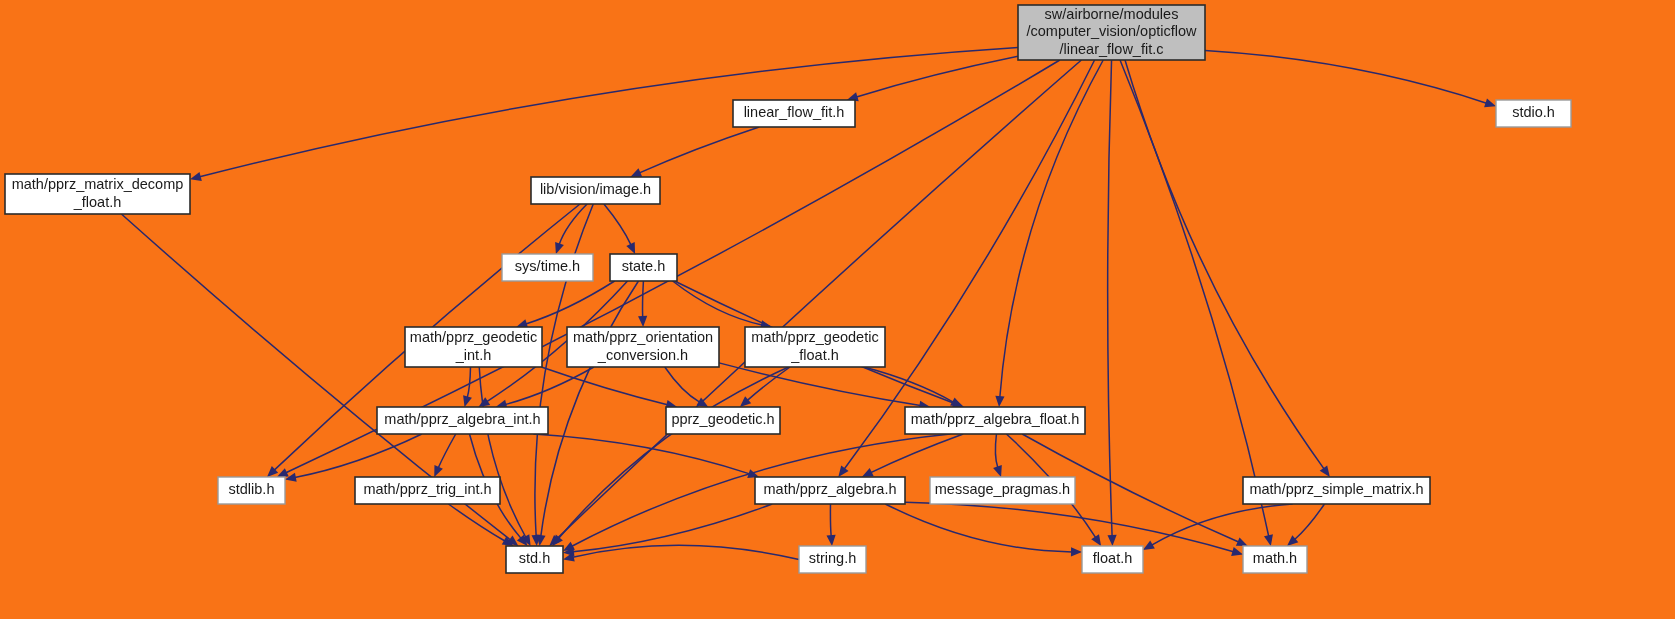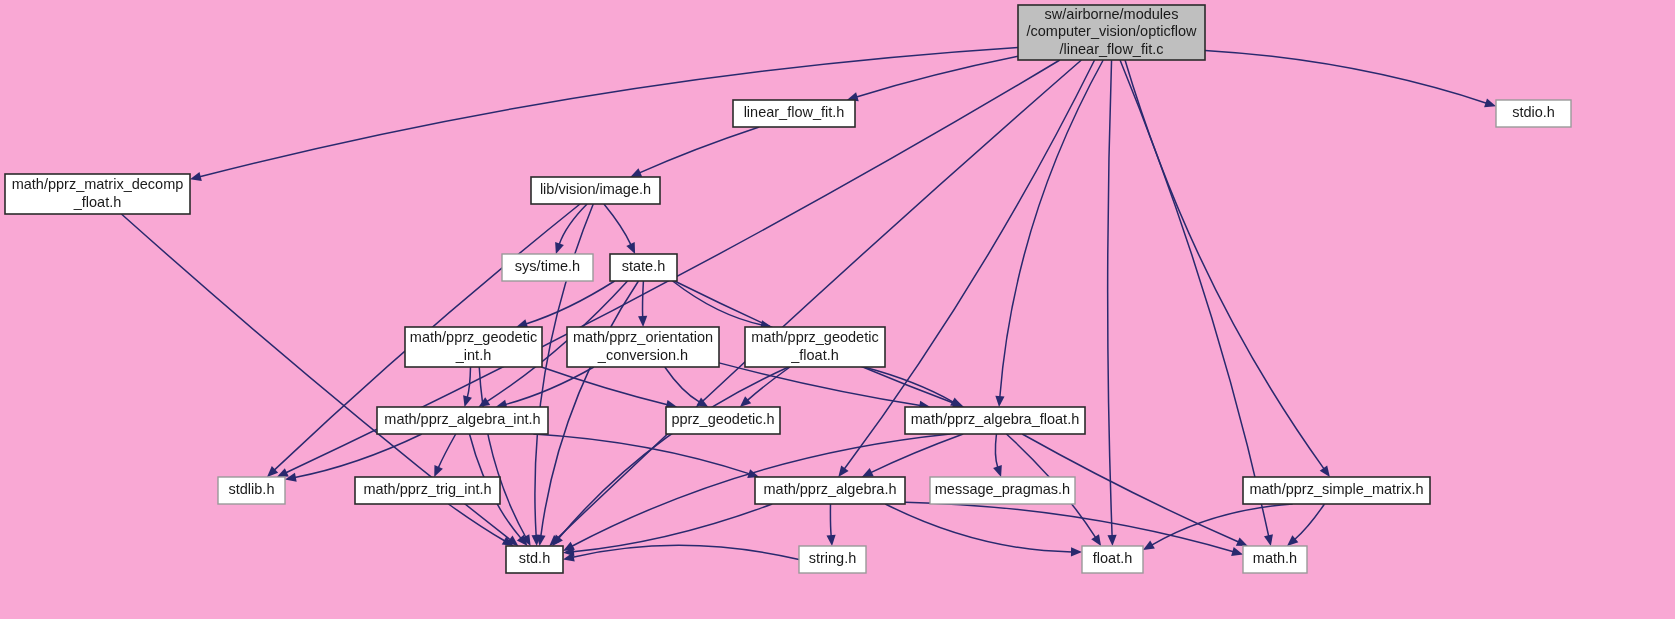--- a/index.html
+++ b/index.html
@@ -8,21 +8,21 @@
     background: #ffffff;
   }
   body {
     font-family: "Liberation Sans", sans-serif;
   }
   #graph-wrap {
     position: relative;
     width: 1675px;
     height: 619px;
     overflow: hidden;
-    background: #f9a8d4;
+    background: #f97316;
   }
   svg.graph {
     position: absolute;
     top: 0;
     left: 0;
     width: 1675px;
     height: 619px;
   }
   .node-box {
     fill: #ffffff;

